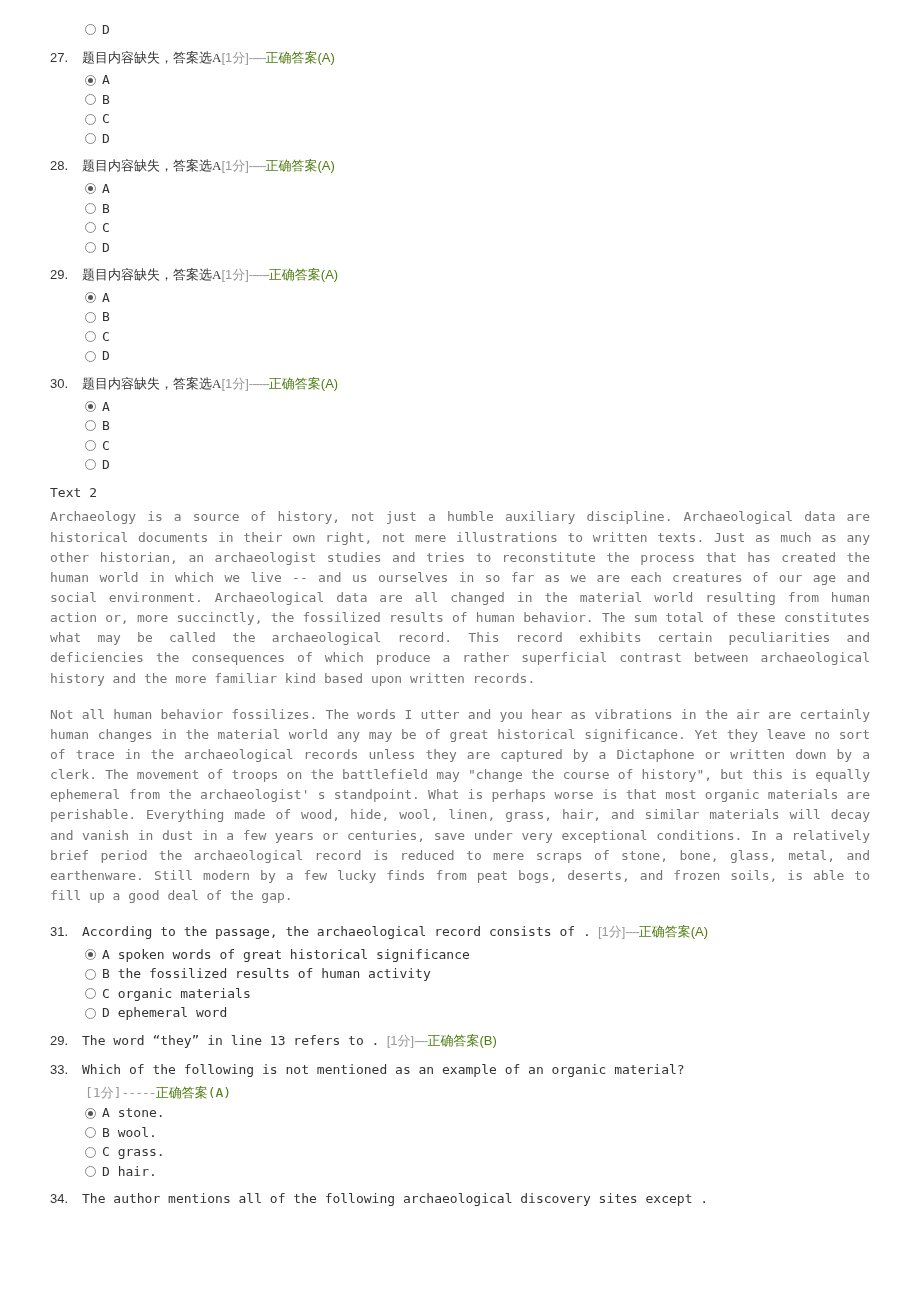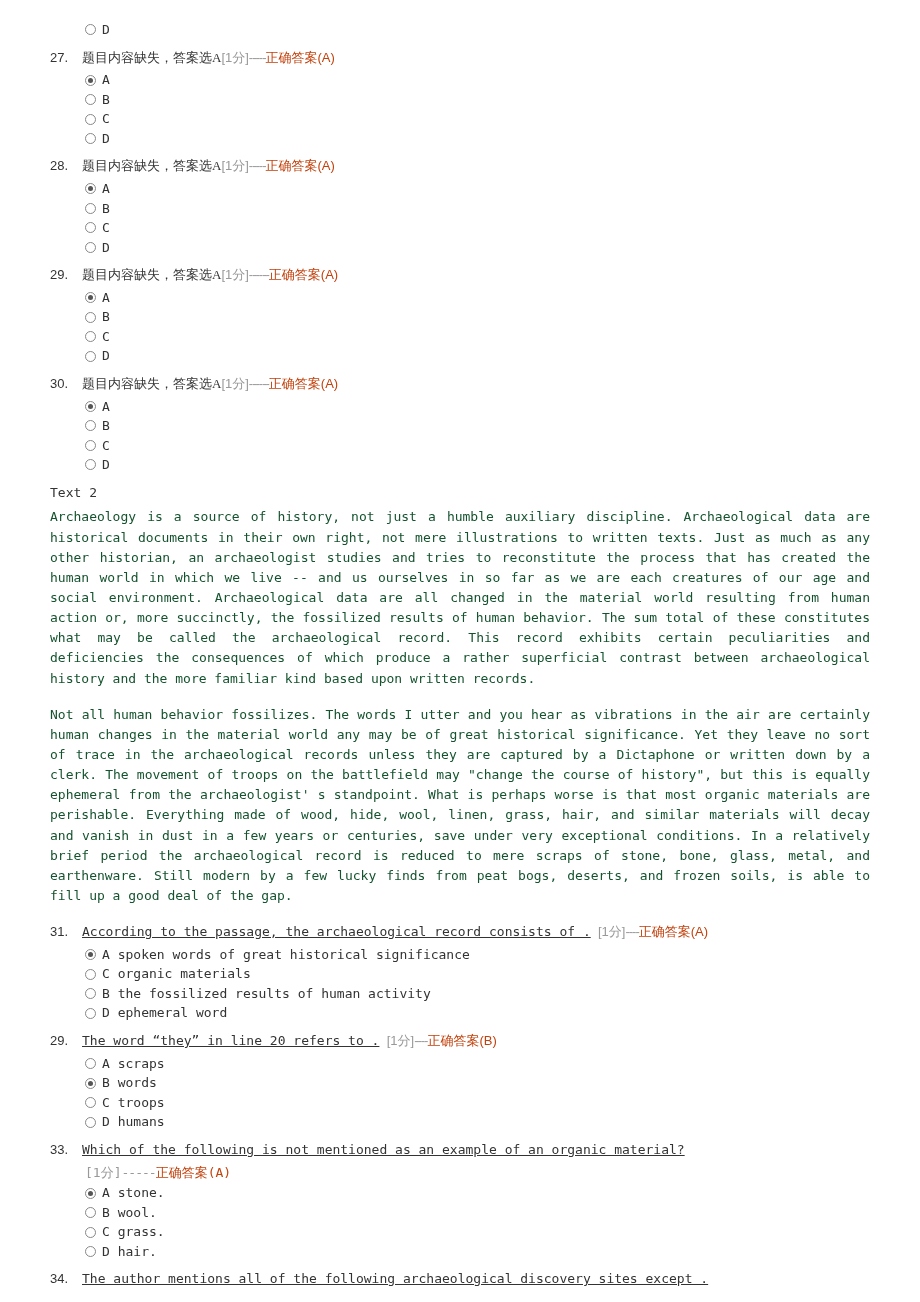--- a/index.html
+++ b/index.html
@@ -16,21 +16,21 @@
     .question-header {
       display: flex;
       flex-wrap: wrap;
       align-items: flex-end;
       margin-bottom: 2px;
     }
     .q-number { color: #333; margin-right: 8px; min-width: 24px; }
     .q-text { color: #333; font-family: SimSun, serif; }
     .score { color: #999; }
     .dashes { color: #999; letter-spacing: -1px; }
-    .answer-label { color: #c2410c; }
+    .answer-label { color: #4d7c0f; }
     .options { padding-left: 35px; }
     .option-row {
       display: flex;
       align-items: center;
       line-height: 1.5;
       font-family: SimSun, "Microsoft YaHei", monospace;
     }
     .radio {
       width: 11px; height: 11px;
       border: 1px solid #888;
@@ -50,26 +50,26 @@
       color: #333;
       font-family: SimSun, monospace;
     }
     .passage-title {
       font-family: SimSun, monospace;
       margin-bottom: 4px;
       color: #333;
     }
     .passage {
       font-family: SimSun, monospace;
-      color: #14532d;
+      color: #737373;
       line-height: 1.55;
       text-align: justify;
       margin-bottom: 16px;
     }
-    .q-text-en { font-family: SimSun, monospace; color: #333; text-decoration: underline; }
+    .q-text-en { font-family: SimSun, monospace; color: #333; }
     .sub-answer {
       padding-left: 35px;
       color: #999;
       font-family: SimSun, monospace;
     }
   </style>
 </head>
 <body>
 
 <div class="options">
@@ -197,52 +197,34 @@
 <div id="reading-container">
     <div class="question-block">
       <div class="question-header"><span class="q-number">31.</span><span class="q-text-en">According to the passage, the archaeological record consists of .</span>&nbsp;&nbsp;<span class="score">[1分]</span><span class="dashes">----</span><span class="answer-label">正确答案(A)</span></div>
       <div class="options">
         <div class="option-row">
           <span class="radio selected"></span>
           <span class="option-text">A spoken words of great historical significance</span>
         </div>
         <div class="option-row">
           <span class="radio"></span>
+          <span class="option-text">B the fossilized results of human activity</span>
+        </div>
+        <div class="option-row">
+          <span class="radio"></span>
           <span class="option-text">C organic materials</span>
         </div>
         <div class="option-row">
           <span class="radio"></span>
-          <span class="option-text">B the fossilized results of human activity</span>
-        </div>
-        <div class="option-row">
-          <span class="radio"></span>
           <span class="option-text">D ephemeral word</span>
         </div>
       </div>
     </div>
     <div class="question-block">
-      <div class="question-header"><span class="q-number">29.</span><span class="q-text-en">The word “they” in line 20 refers to .</span>&nbsp;&nbsp;<span class="score">[1分]</span><span class="dashes">----</span><span class="answer-label">正确答案(B)</span></div>
-      <div class="options">
-        <div class="option-row">
-          <span class="radio"></span>
-          <span class="option-text">A scraps</span>
-        </div>
-        <div class="option-row">
-          <span class="radio selected"></span>
-          <span class="option-text">B words</span>
-        </div>
-        <div class="option-row">
-          <span class="radio"></span>
-          <span class="option-text">C troops</span>
-        </div>
-        <div class="option-row">
-          <span class="radio"></span>
-          <span class="option-text">D humans</span>
-        </div>
-      </div>
+      <div class="question-header"><span class="q-number">29.</span><span class="q-text-en">The word “they” in line 13 refers to .</span>&nbsp;&nbsp;<span class="score">[1分]</span><span class="dashes">----</span><span class="answer-label">正确答案(B)</span></div>
     </div>
     <div class="question-block">
       <div class="question-header">
         <span class="q-number">33.</span>
         <span class="q-text-en">Which of the following is not mentioned as an example of an organic material?</span>
       </div>
       <div class="sub-answer"><span class="score">[1分]</span><span class="dashes">-----</span><span class="answer-label">正确答案(A)</span></div>
       <div class="options">
         <div class="option-row">
           <span class="radio selected"></span>

